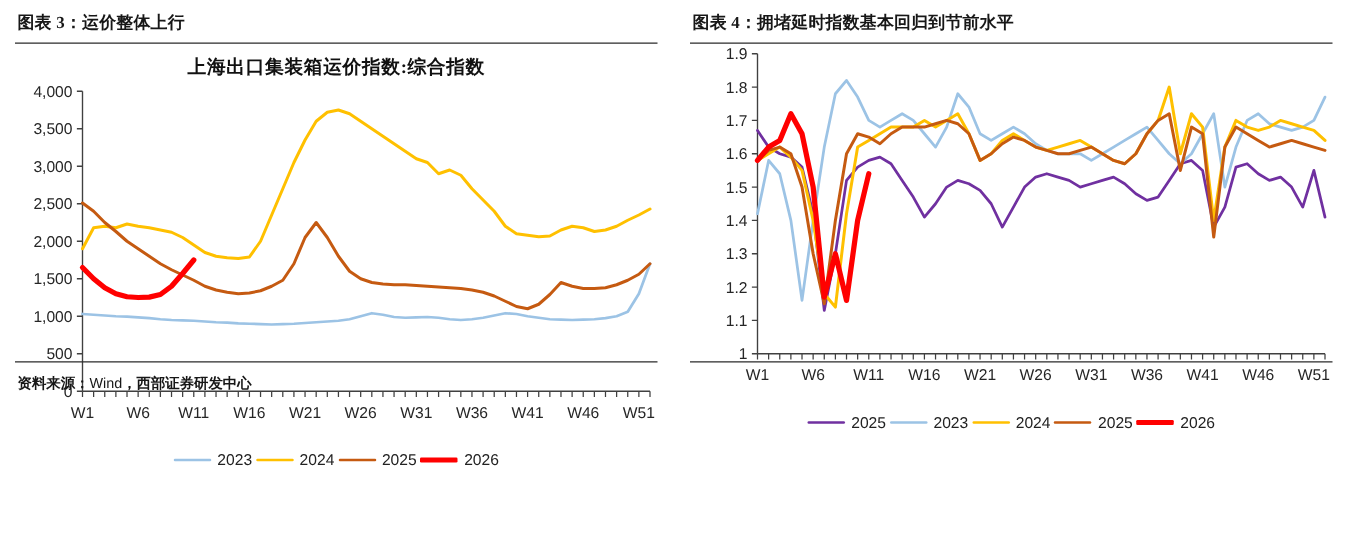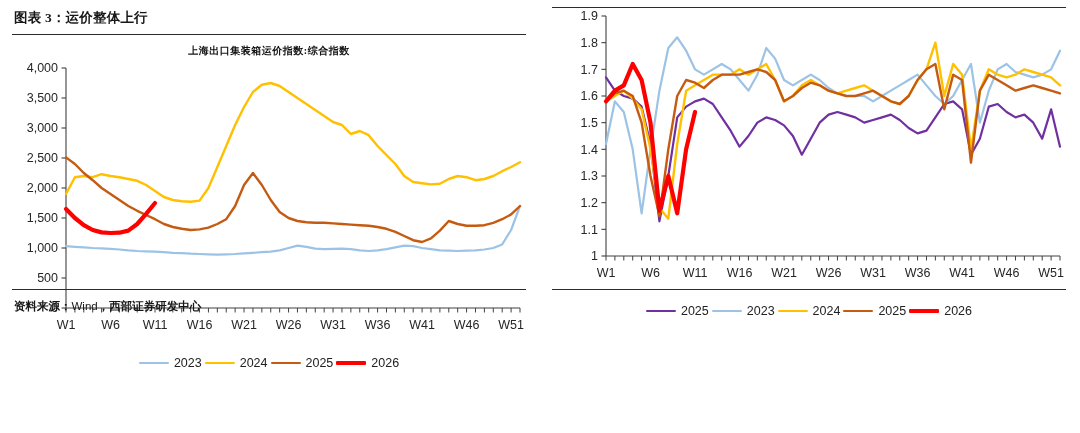--- a/index.html
+++ b/index.html
@@ -32,21 +32,21 @@
     position:absolute;left:14px;bottom:9px;
     font-family:"Liberation Serif", serif;
     font-size:11.5px;font-weight:bold;color:#171717;
     white-space:nowrap;
   }
   .source .latin{font-family:"Liberation Sans", sans-serif;font-weight:normal;}
 
   .chart-title{
     text-align:center;
     font-family:"Liberation Serif", serif;
-    font-size:10px;font-weight:bold;color:#111;
+    font-size:15px;font-weight:bold;color:#111;
     margin-top:9px;margin-bottom:2px;
     letter-spacing:.5px;
   }
   .chart-area{position:relative;width:100%;height:300px;}
   svg{display:block;}
   .axis-txt{
     font-family:"Liberation Sans", sans-serif;
     font-size:12.5px;fill:#262626;
   }
   .legend{
@@ -176,20 +176,21 @@
         <div class="legend-item">
           <span class="legend-swatch" style="width: 30px; height: 4.5px; background: rgb(255, 0, 0);"></span>
           <span class="legend-label">2026</span>
         </div>
       </div>
     <div class="rule-bottom"></div>
     <div class="source"><span>资料来源：</span><span class="latin">Wind</span><span>，西部证券研发中心</span></div>
   </div>
 
   <div class="panel panel-right">
+    <div class="fig-title">图表 4：拥堵延时指数基本回归到节前水平</div>
     <div class="rule-top"></div>
     <div class="chart-area">
       <svg id="svg1" width="516" height="292" viewBox="0 0 516 292">
           <line x1="54" y1="8" x2="54" y2="248" stroke="#404040" stroke-width="1.1"></line>
           <line x1="54" y1="248" x2="508" y2="248" stroke="#404040" stroke-width="1.1"></line>
           <line x1="49.5" y1="248" x2="54" y2="248" stroke="#404040" stroke-width="1.1"></line>
           <text x="46" y="252.4" text-anchor="end" class="axis-txt">1</text>
           <line x1="49.5" y1="221.33333333333331" x2="54" y2="221.33333333333331" stroke="#404040" stroke-width="1.1"></line>
           <text x="46" y="225.73333333333332" text-anchor="end" class="axis-txt">1.1</text>
           <line x1="49.5" y1="194.66666666666669" x2="54" y2="194.66666666666669" stroke="#404040" stroke-width="1.1"></line>

